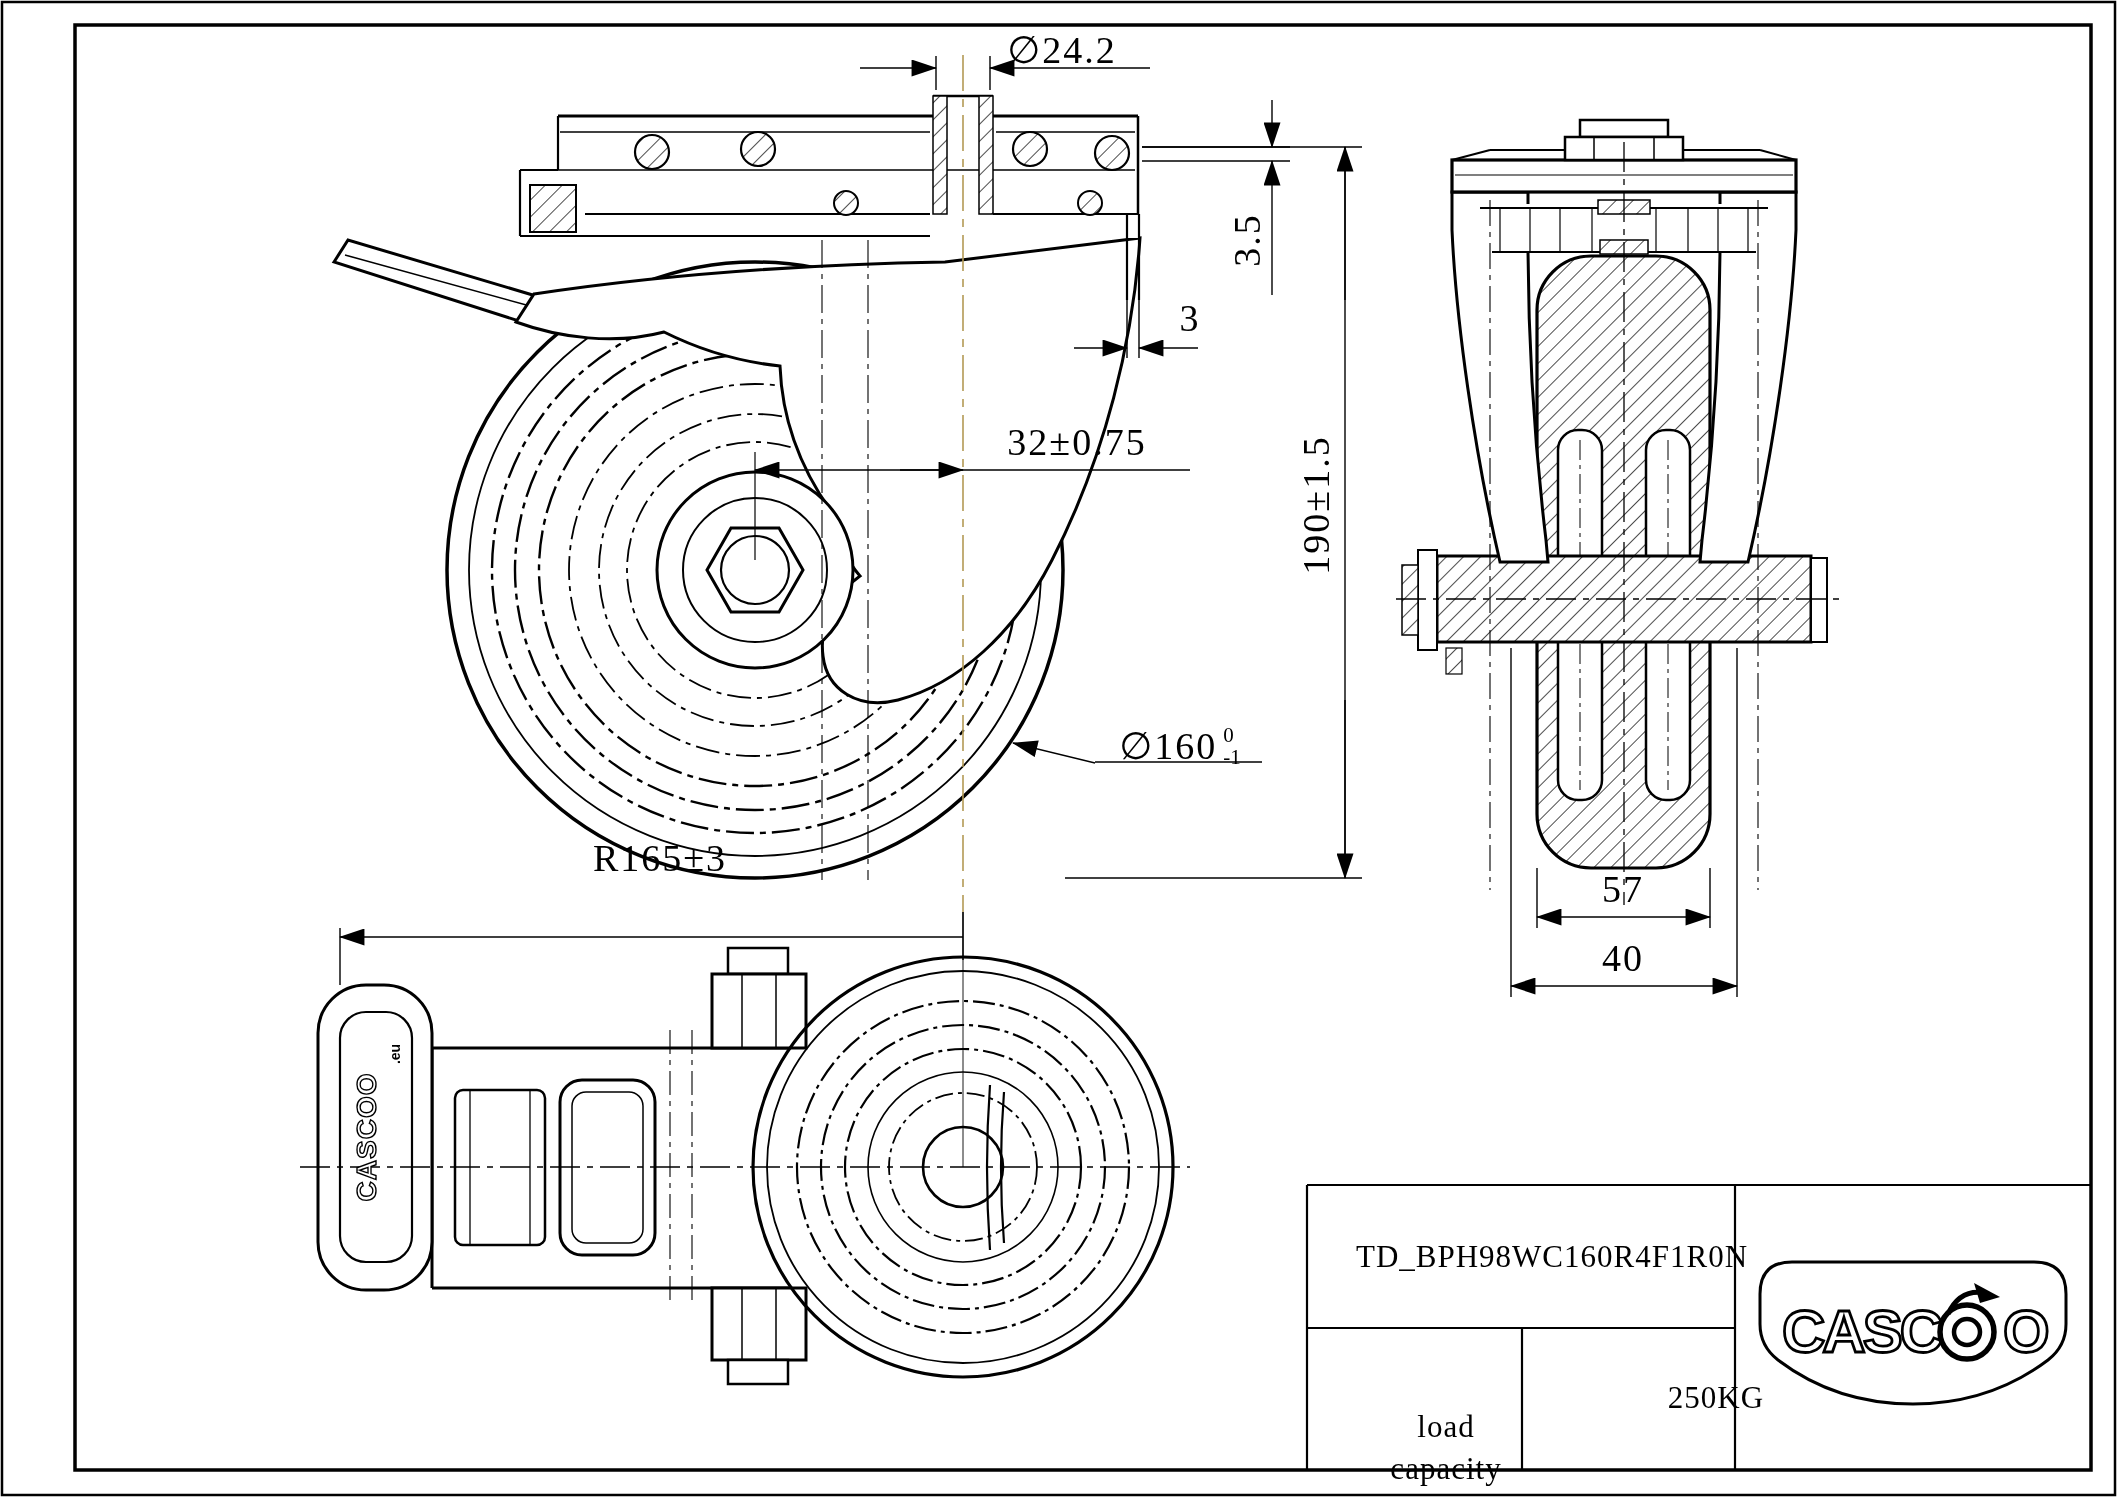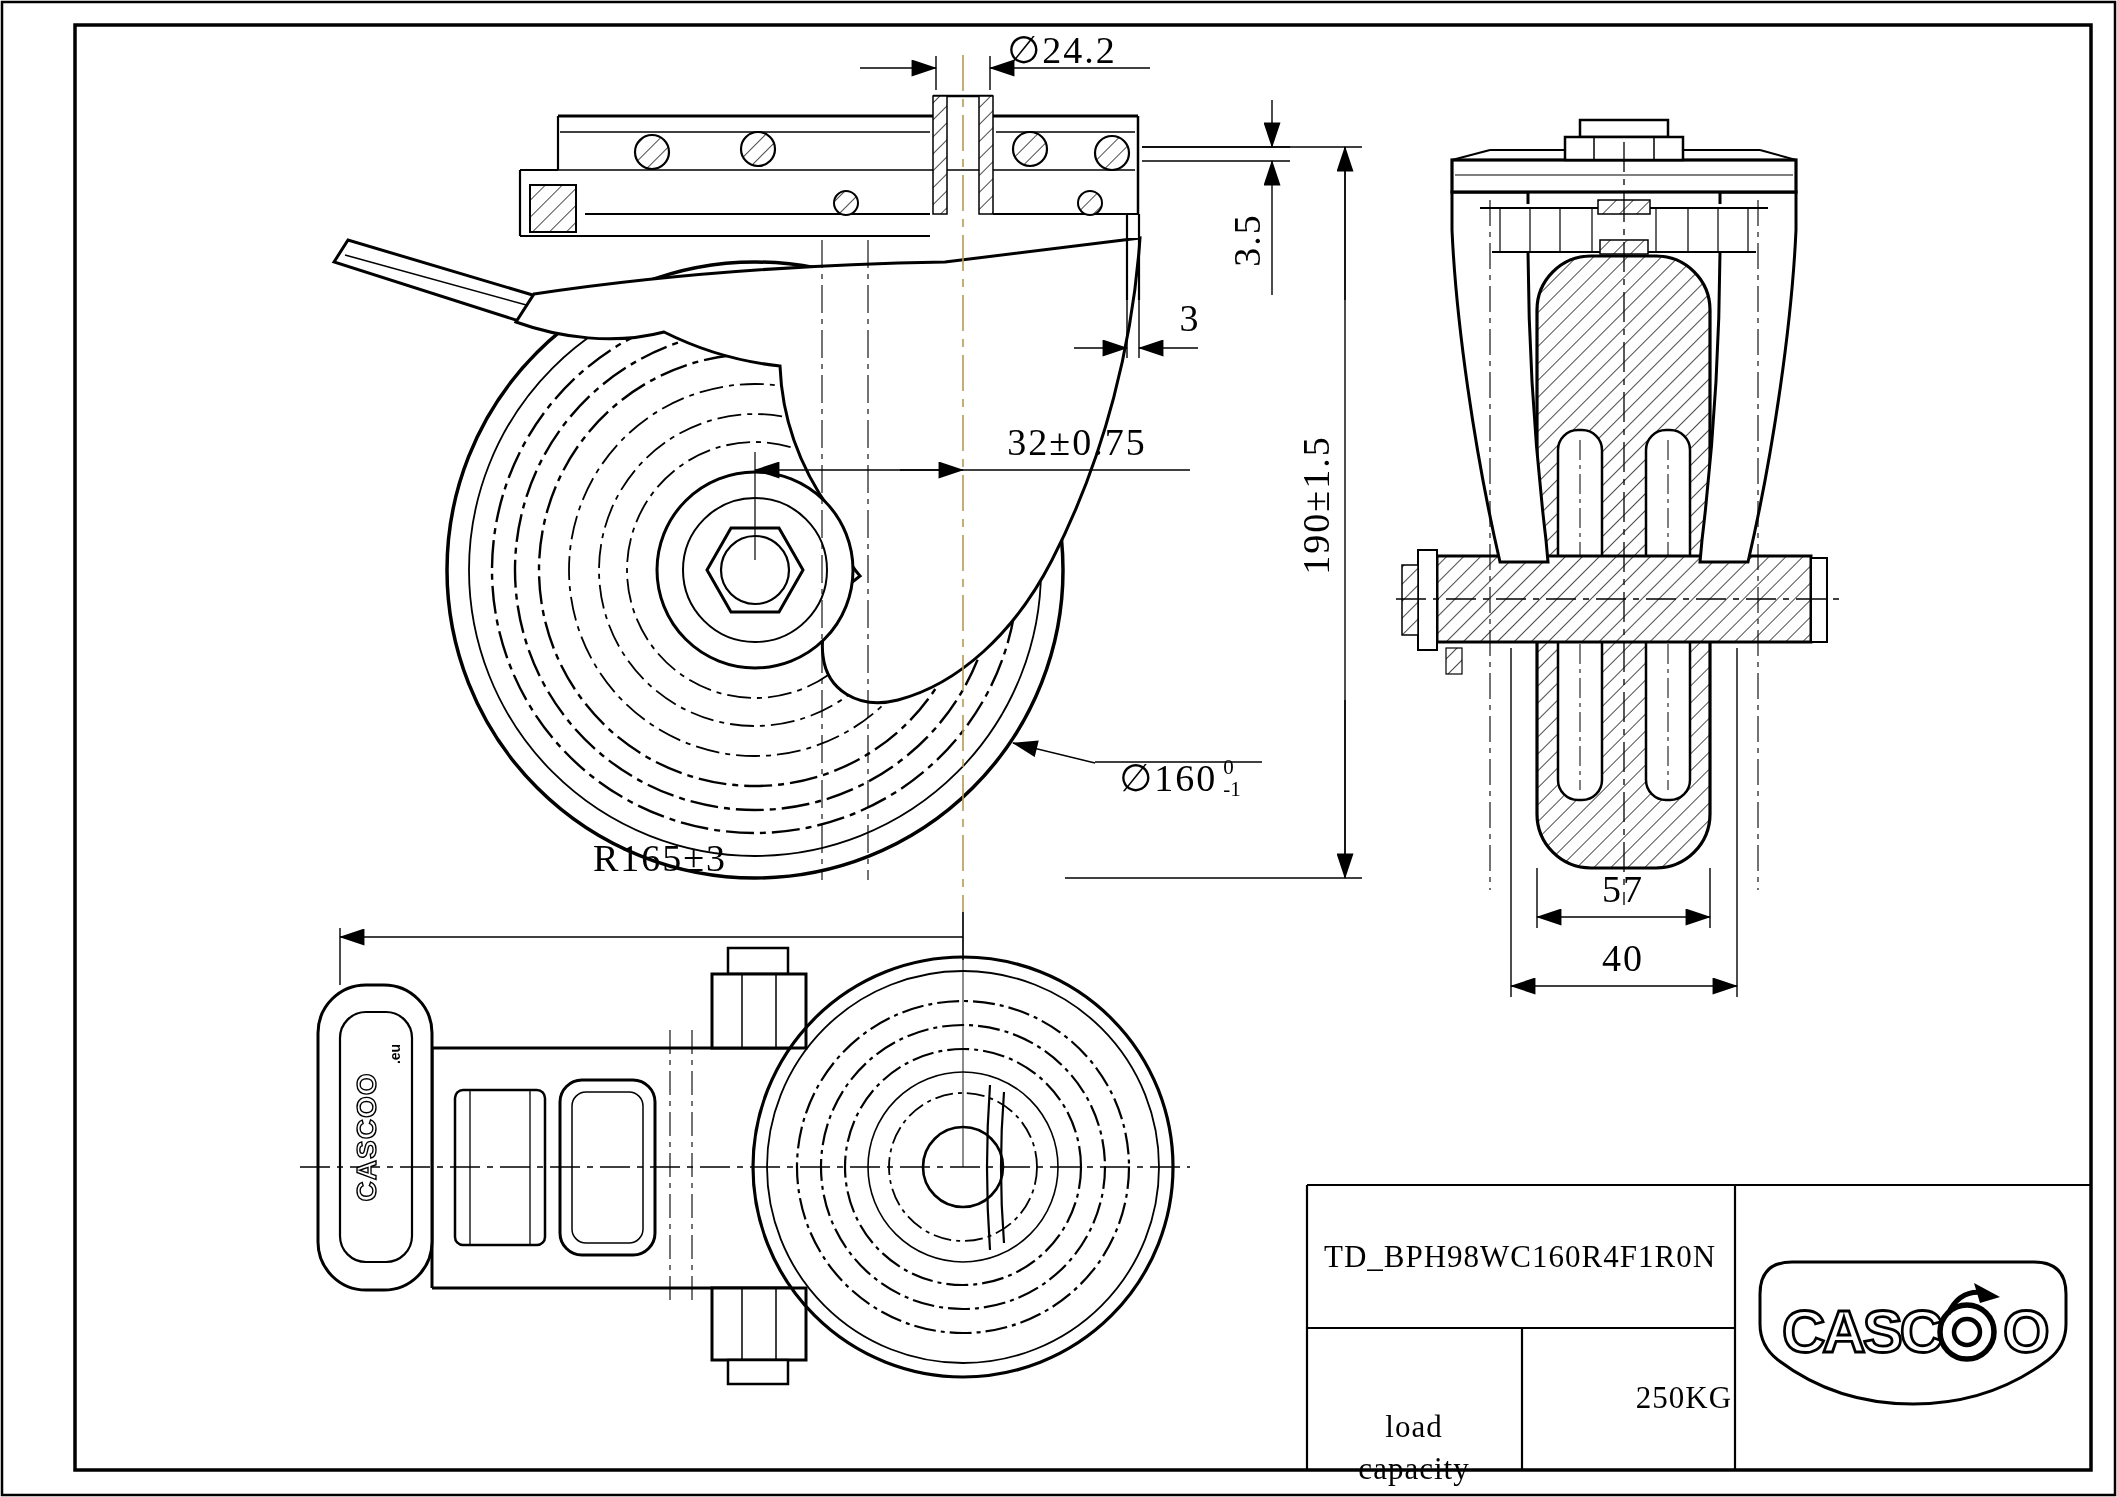--- a/index.html
+++ b/index.html
@@ -18,30 +18,31 @@
     font-size:38px;
     letter-spacing:2px;
     white-space:nowrap;
     color:#000;
   }
   .rot{transform:translate(-50%,-50%) rotate(-90deg);}
   .dia-group{
     position:absolute;
     transform:translate(-50%,-50%);
     display:flex;align-items:flex-start;gap:6px;
-    font-size:38px;letter-spacing:2px;white-space:nowrap;margin-top:32px;
+    font-size:38px;letter-spacing:2px;white-space:nowrap;
   }
   .tol{display:flex;flex-direction:column;font-size:21px;letter-spacing:0;line-height:1.05;}
   .tb-text{
     position:absolute;
     transform:translate(-50%,-50%);
     font-size:31px;
     letter-spacing:1px;
     text-align:center;
     white-space:nowrap;
+    margin-left:32px;
   }
   .tb-multi{line-height:1.35;}
 </style>
 </head>
 <body>
 
 <div class="sheet">
 
 <svg width="2117" height="1497" viewBox="0 0 2117 1497">
   <defs>

